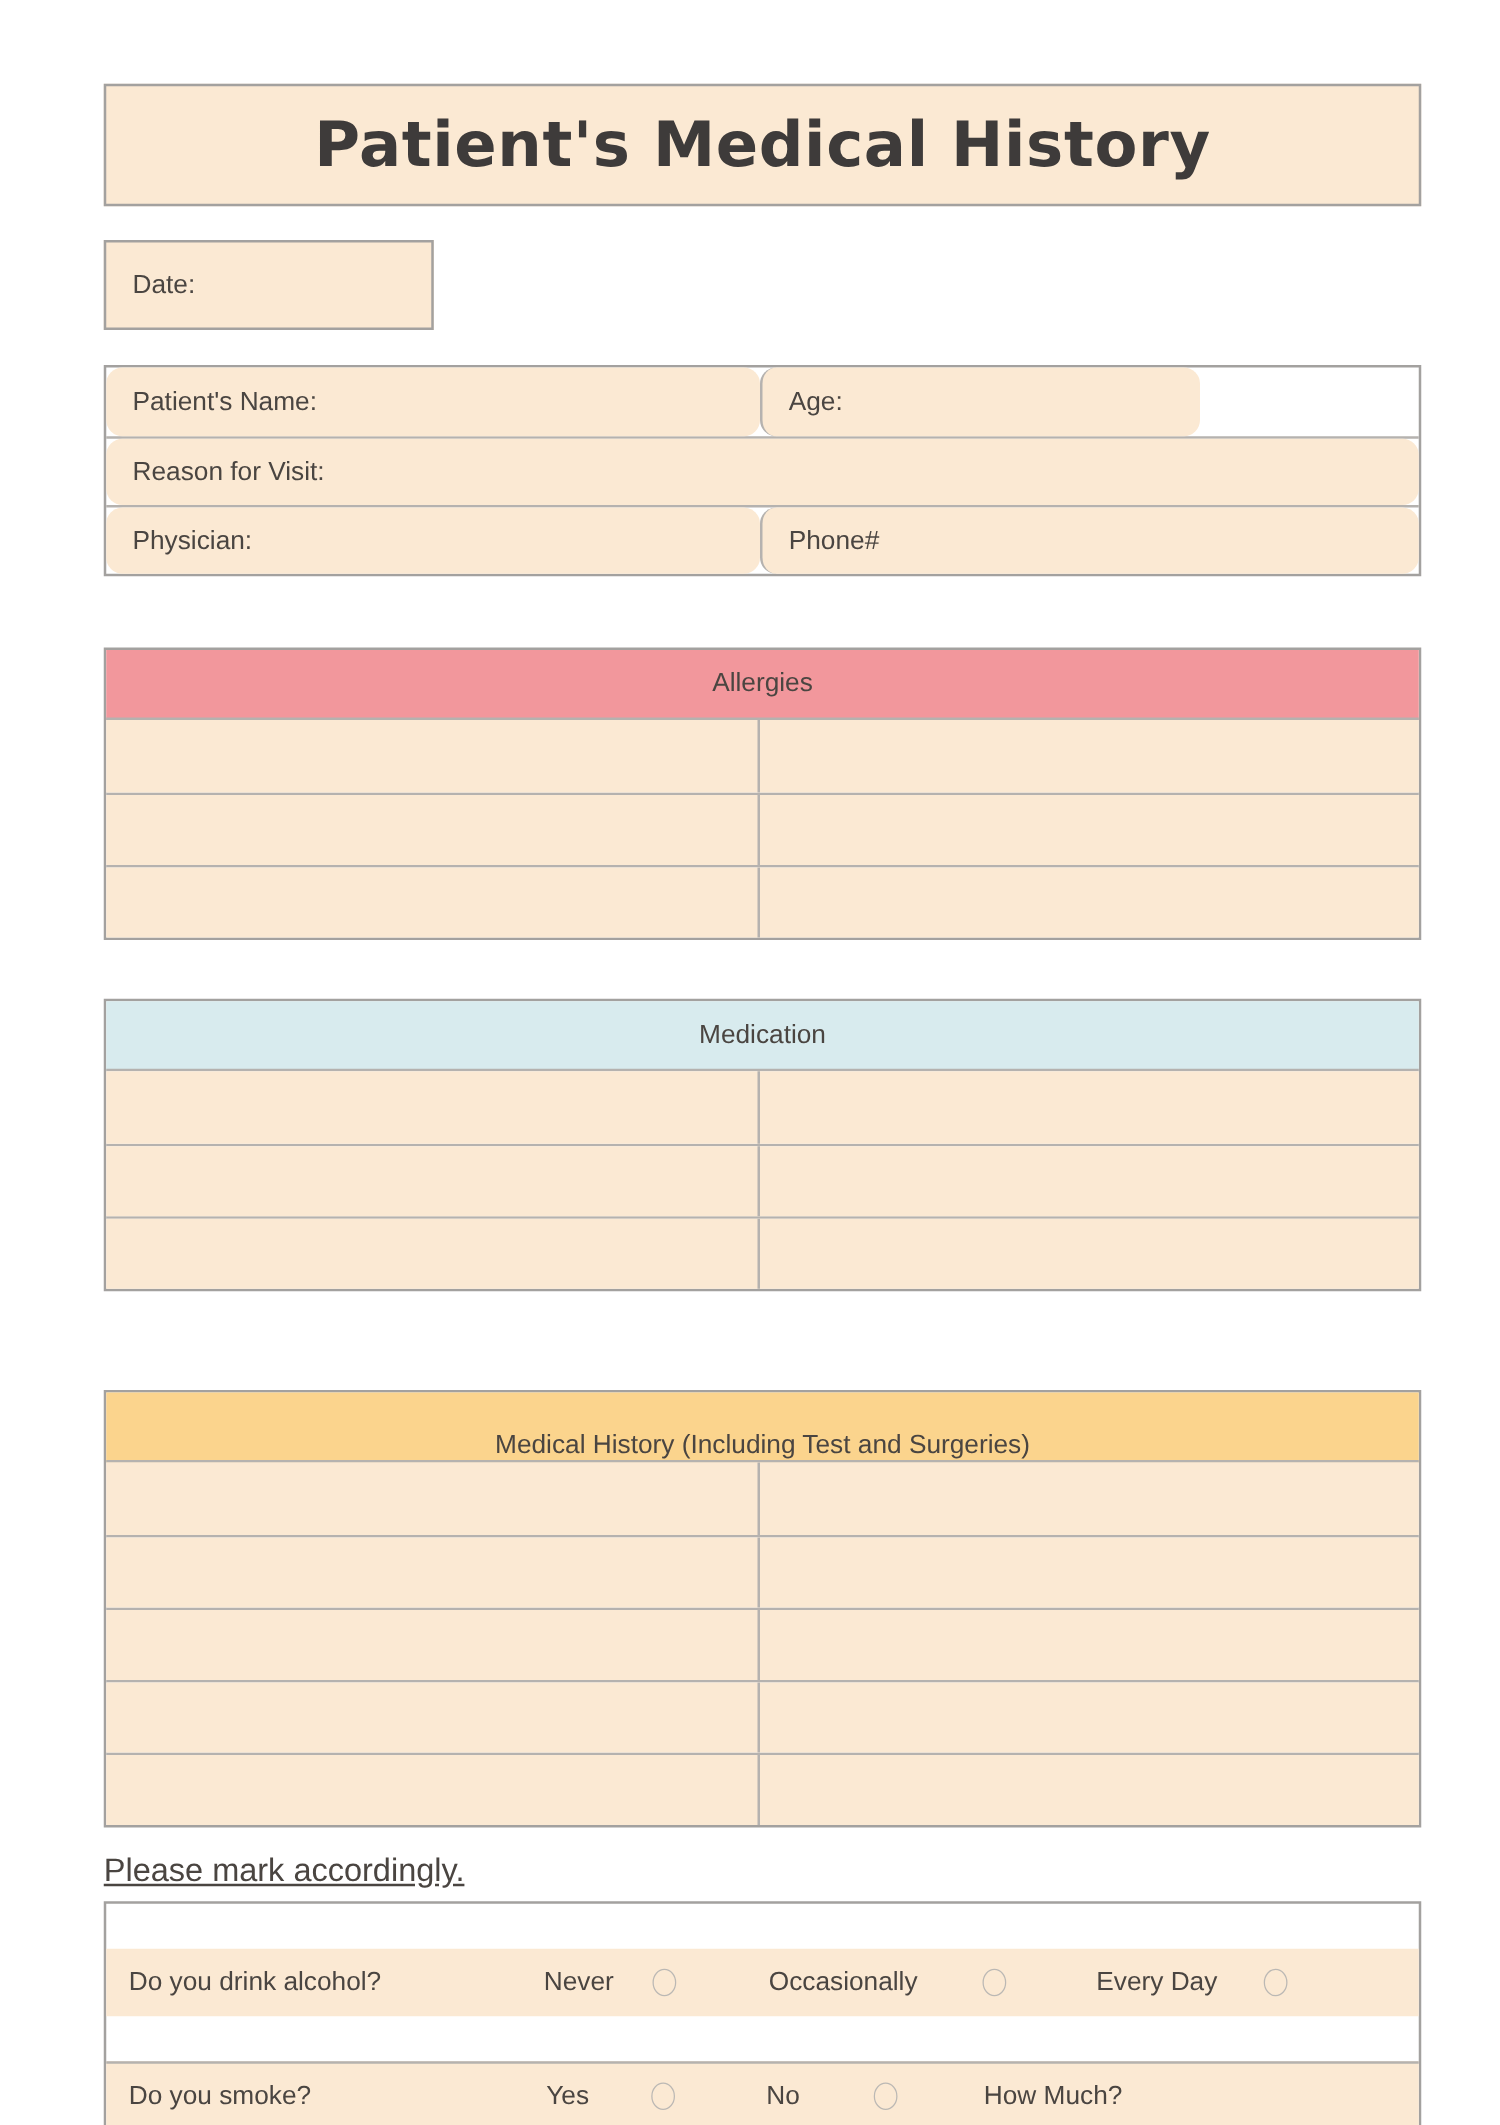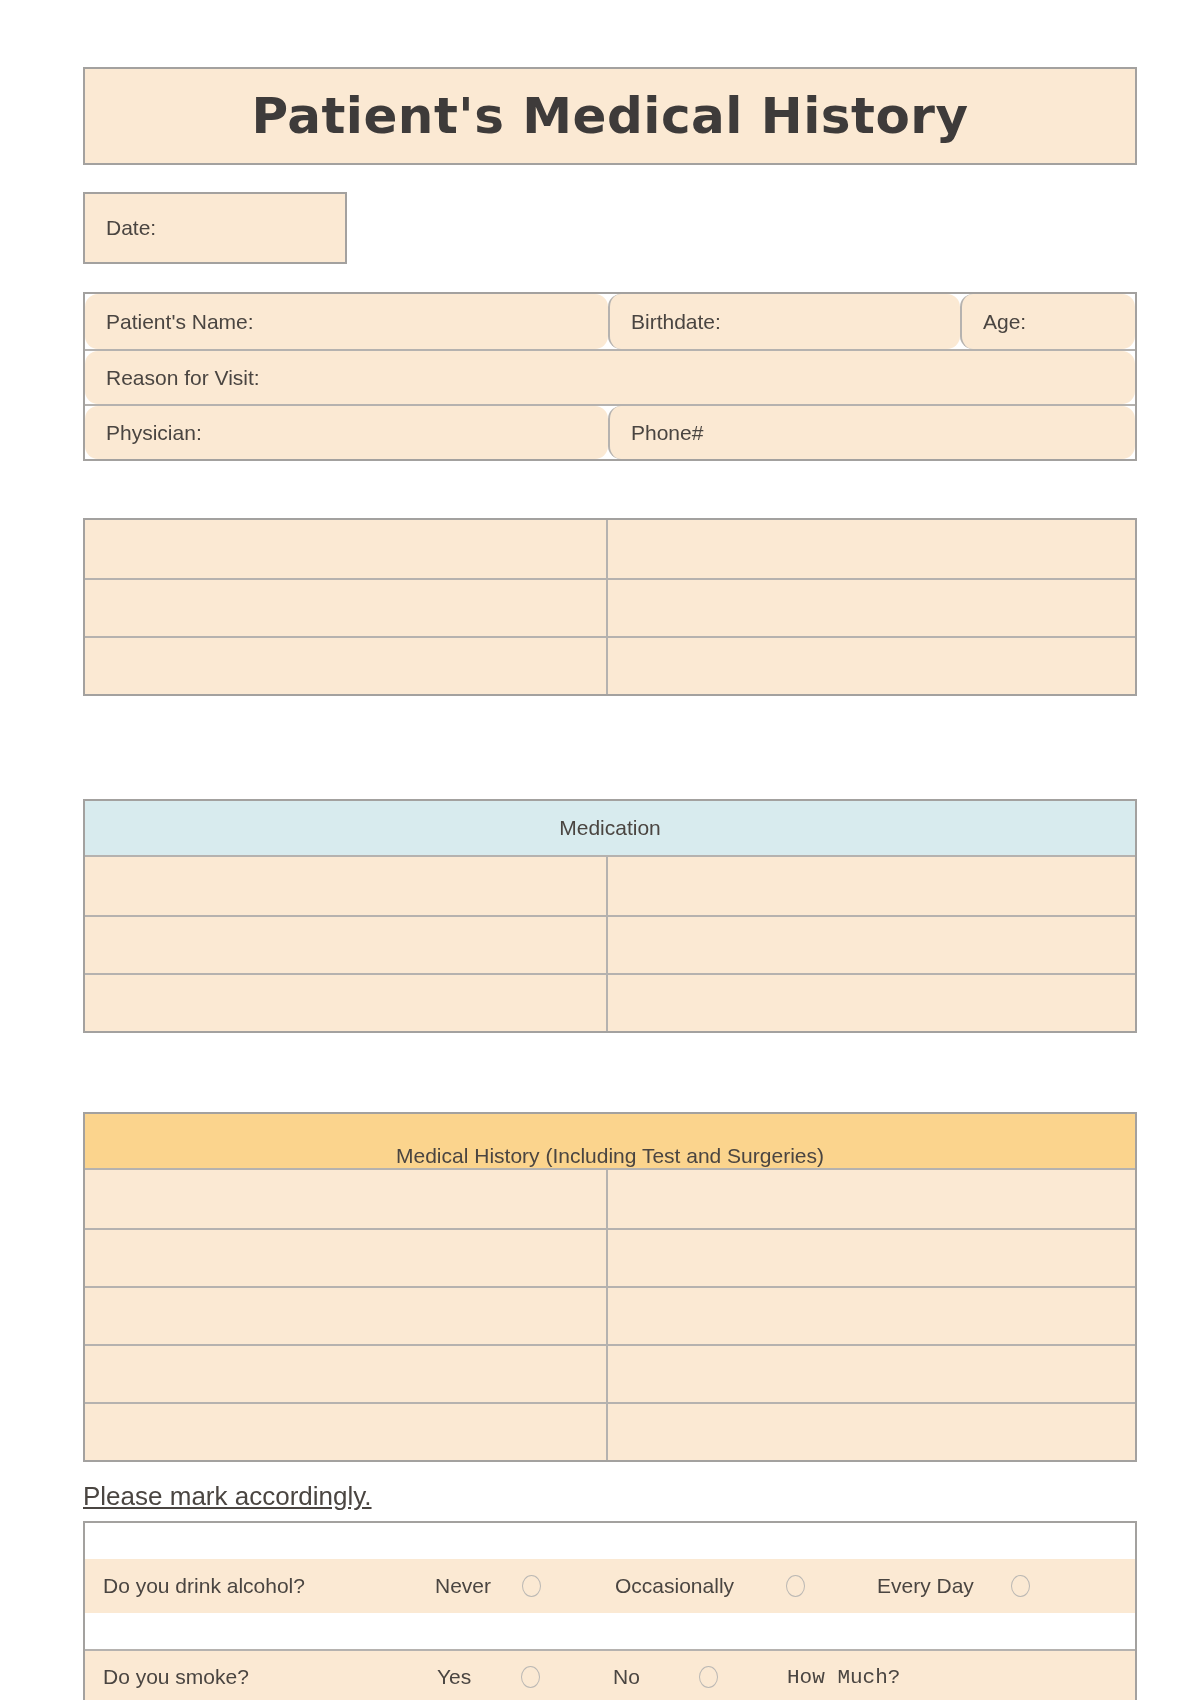--- a/index.html
+++ b/index.html
@@ -92,61 +92,61 @@
   }
   
   .q1-label{left:18px;}
   .q1-opt1{left:350px;}  .q1-r1{left:437px;}
   .q1-opt2{left:530px;}  .q1-r2{left:701px;}
   .q1-opt3{left:792px;}  .q1-r3{left:926px;}
   
   .q2-label{left:18px;}
   .q2-opt1{left:352px;}  .q2-r1{left:436px;}
   .q2-opt2{left:528px;}  .q2-r2{left:614px;}
-  .q2-follow{left:702px;font-family:Liberation Mono, monospace;}
+  .q2-follow{left:702px;}
 </style>
 </head>
 <body>
 
 <div class="title-box">
   <h1>Patient's Medical History</h1>
 </div>
 
 <div class="date-box">
   <span>Date:</span>
 </div>
 
 <div class="info-table">
   <div class="info-row cols-3">
     <div class="info-cell">
       <span>Patient's Name:</span>
     </div>
     <div class="info-cell">
-      <span>Birthdate:</span>
-    </div>
-    <div class="info-cell">
       <span>Age:</span>
     </div>
   </div>
   <div class="info-row cols-1">
     <div class="info-cell">
       <span>Reason for Visit:</span>
     </div>
   </div>
   <div class="info-row cols-2">
     <div class="info-cell">
       <span>Physician:</span>
     </div>
     <div class="info-cell">
       <span>Phone#</span>
     </div>
   </div>
 </div>
 
 <div id="sec-allergies" class="section">
+  <div class="sec-header" style="background: rgb(242, 151, 156);">
+    <span>Allergies</span>
+  </div>
   <div class="sec-body">
       <div class="sec-row">
         <div class="sec-cell"></div>
         <div class="sec-cell"></div>
       </div>
       <div class="sec-row">
         <div class="sec-cell"></div>
         <div class="sec-cell"></div>
       </div>
       <div class="sec-row">

